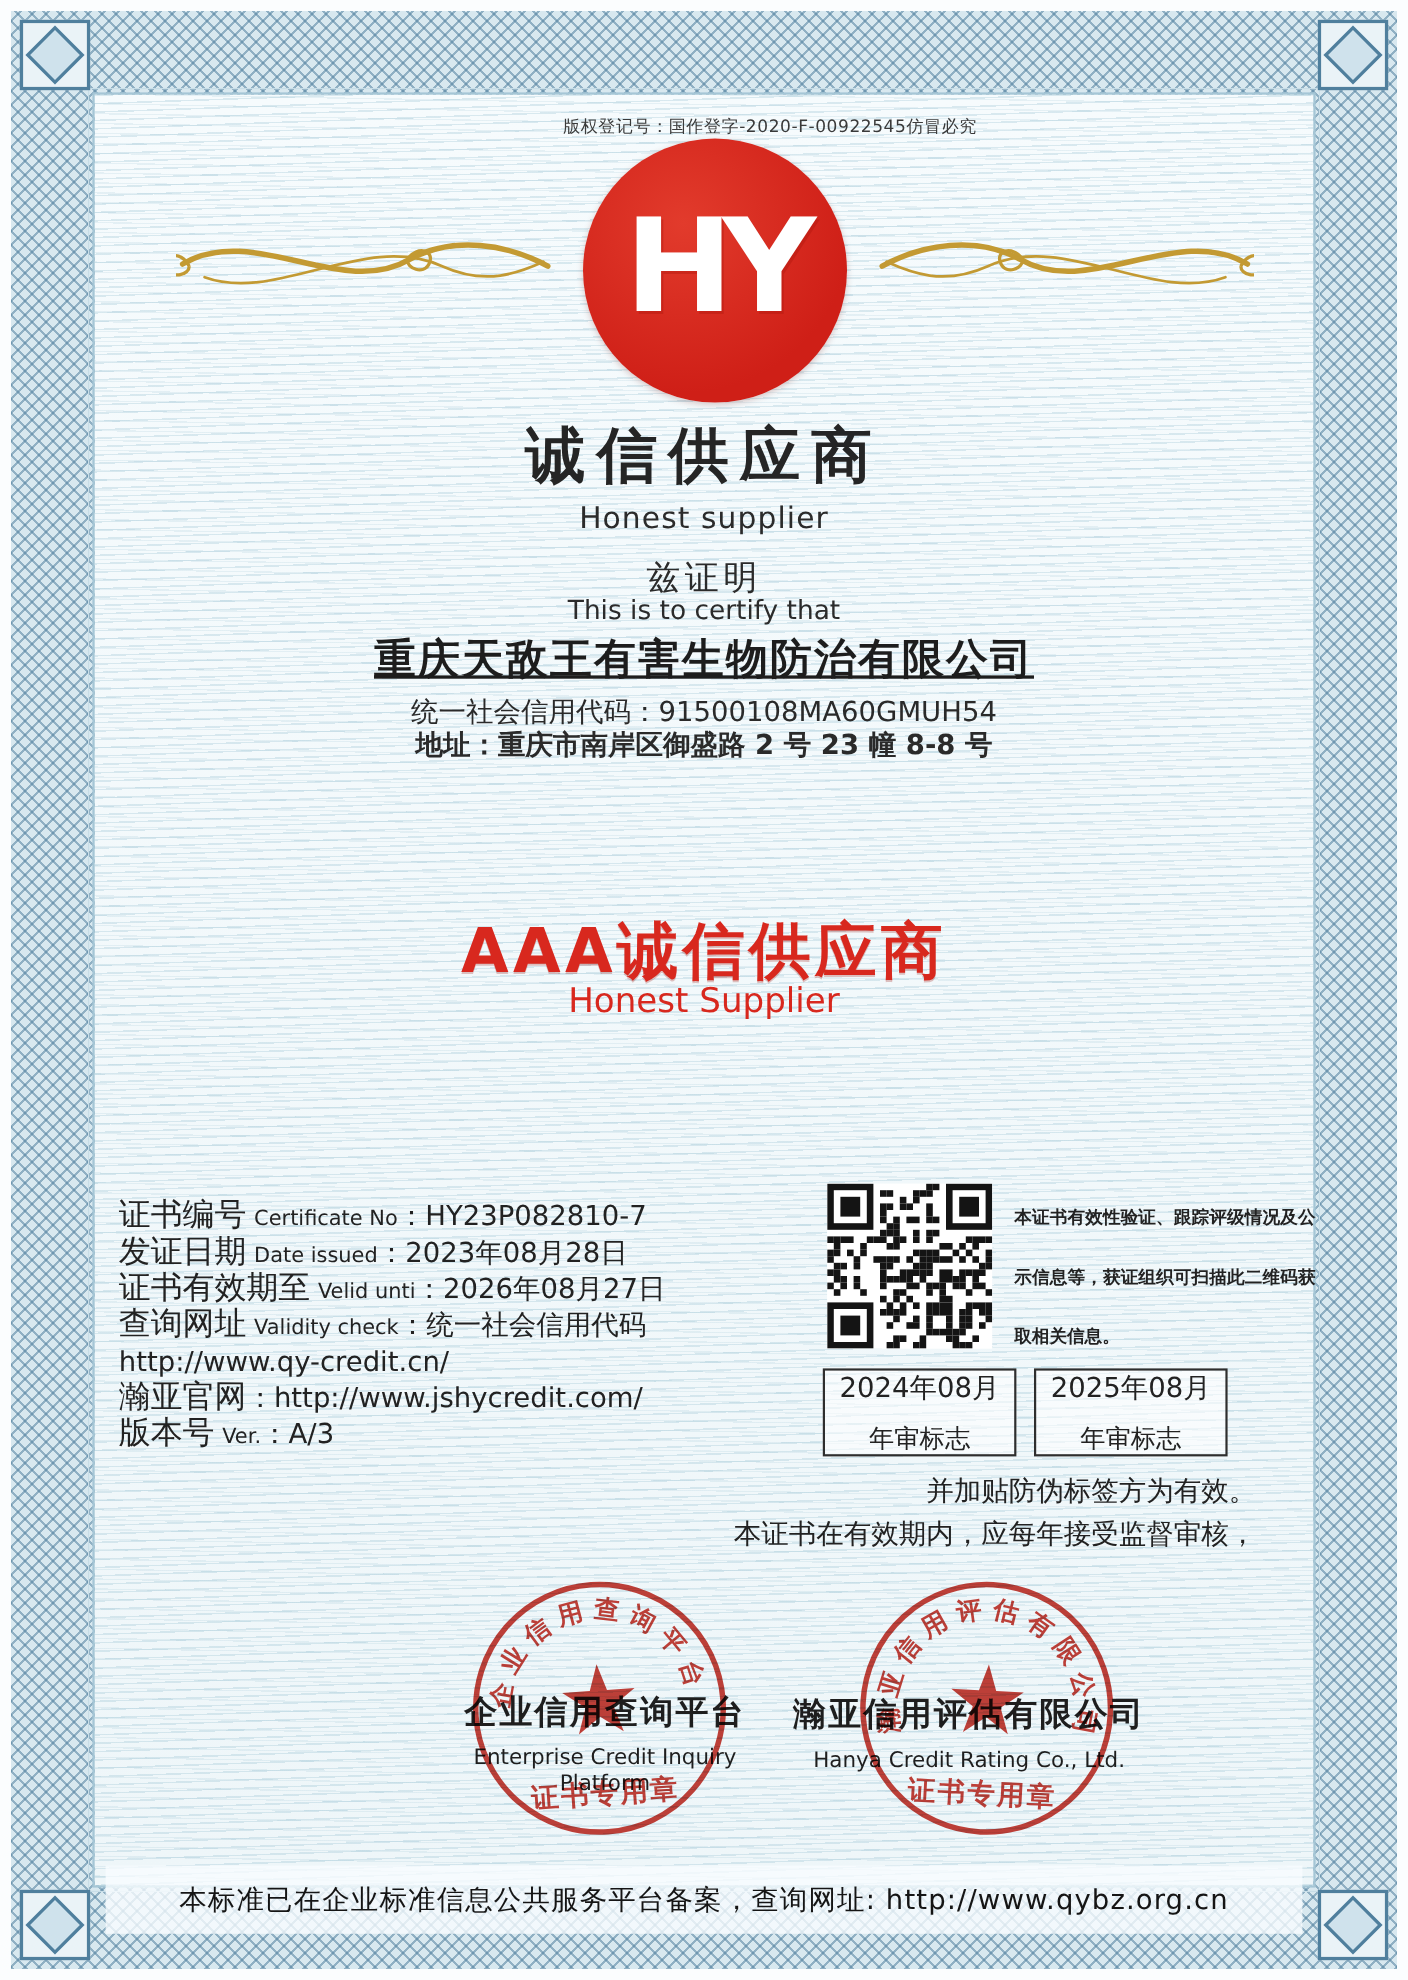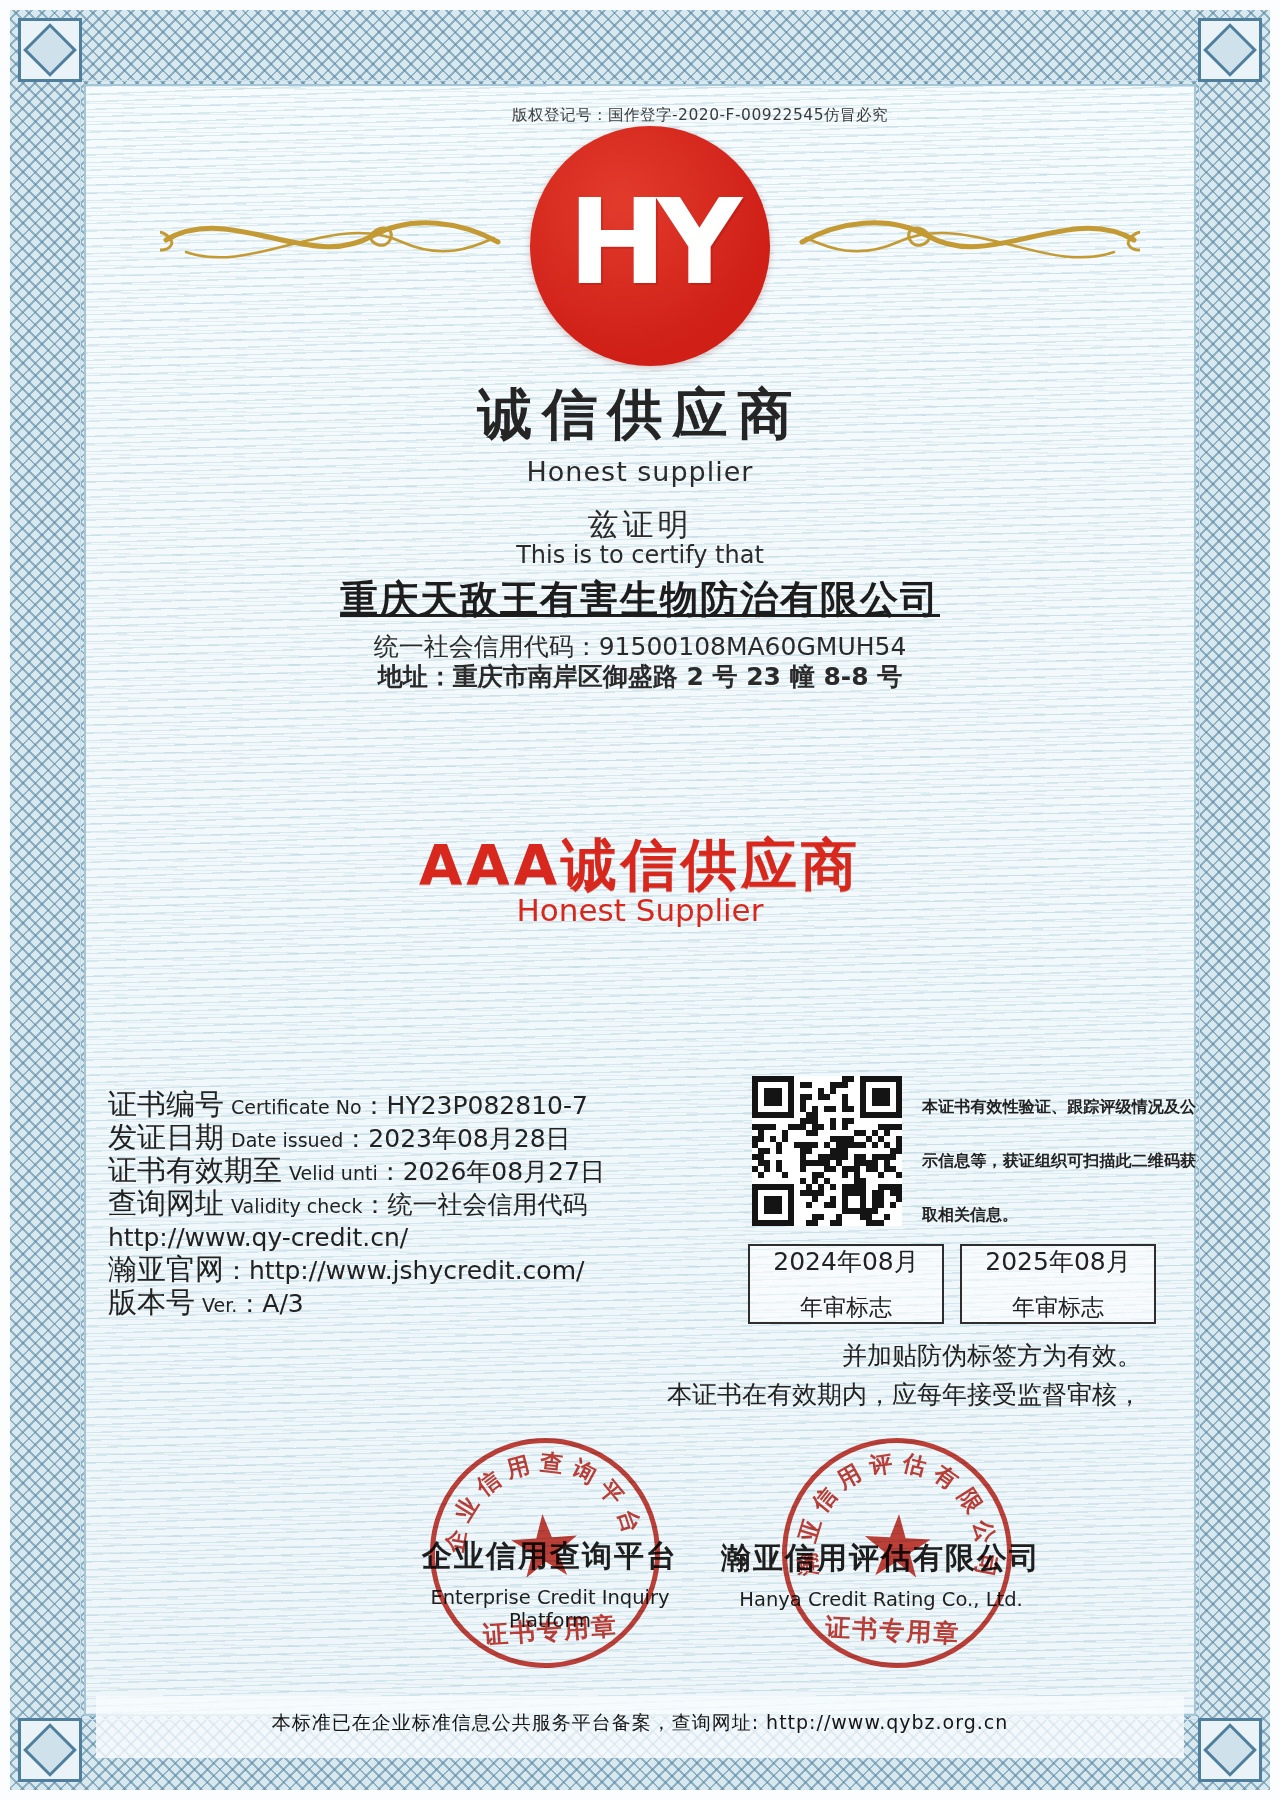--- a/index.html
+++ b/index.html
@@ -49,40 +49,40 @@
     text-shadow:0 1px 0 rgba(150,20,10,.25);}
   .rating-en{top:882px;font-size:31px;color:#d8281e;}
   .details{top:1078px;left:98px;width:560px;}
   .detail-row{height:33px;line-height:33px;white-space:nowrap;font-size:25px;color:#222;}
   .d-cn{font-size:29px;}
   .d-en{font-size:19px;margin-left:7px;}
   .d-val{font-size:25px;}
   .qr{top:1066px;left:742px;width:150px;height:150px;background:#fff;z-index:3;}
   .qr-note{top:1070px;left:912px;width:274px;font-size:16px;line-height:54px;color:#222;text-align:justify;font-weight:bold;}
   .audit-row{top:1234px;left:738px;display:flex;gap:16px;}
-  .audit-box{width:196px;height:80px;border:2px solid #2e2e2e;background:rgba(255,255,255,.55);
+  .audit-box{width:176px;height:80px;border:2px solid #2e2e2e;background:rgba(255,255,255,.55);
     display:flex;flex-direction:column;align-items:center;justify-content:center;gap:14px;}
   .audit-month{font-size:25px;color:#222;}
   .audit-label{font-size:23px;color:#222;}
   .supervision{top:1326px;right:128px;text-align:right;font-size:25px;line-height:39px;color:#222;}
   .issuer{z-index:3;text-align:center;}
   .issuer.left{top:1526px;left:380px;width:320px;}
   .issuer.right{top:1528px;left:706px;width:330px;}
   .issuer-cn{font-size:30px;font-weight:700;letter-spacing:2px;color:#1e1e1e;}
   .issuer-en{font-size:19.5px;color:#1e1e1e;margin-top:9px;}
   .seal{position:absolute;width:230px;height:230px;z-index:4;mix-blend-mode:multiply;opacity:.92;}
   .seal.left{top:1428px;left:420px;transform:rotate(-4deg);}
   .seal.right{top:1428px;left:772px;transform:rotate(3deg);}
   .seal-ring{position:absolute;inset:0;border:5px solid #c53028;border-radius:50%;}
   .seal-star{position:absolute;top:50%;left:50%;transform:translate(-50%,-58%);font-size:86px;color:#c53028;line-height:1;}
   .seal-bottom{position:absolute;left:0;right:0;top:176px;text-align:center;font-size:25px;font-weight:700;color:#c53028;letter-spacing:2px;}
   .seal-svg{position:absolute;inset:0;}
   .seal-arc{font-size:23px;font-weight:700;fill:#c53028;letter-spacing:8px;}
   .footer-band{position:absolute;left:86px;right:86px;top:1686px;height:62px;background:rgba(248,253,255,.78);z-index:2;}
-  .footer{top:1700px;font-size:19px;color:#151515;letter-spacing:1px;}
+  .footer{top:1700px;font-size:25px;color:#151515;letter-spacing:1px;}
 </style>
 </head>
 <body>
 
 <div class="page">
 
   <div class="corner tl"></div>
   <div class="corner tr"></div>
   <div class="corner bl"></div>
   <div class="corner br"></div>

